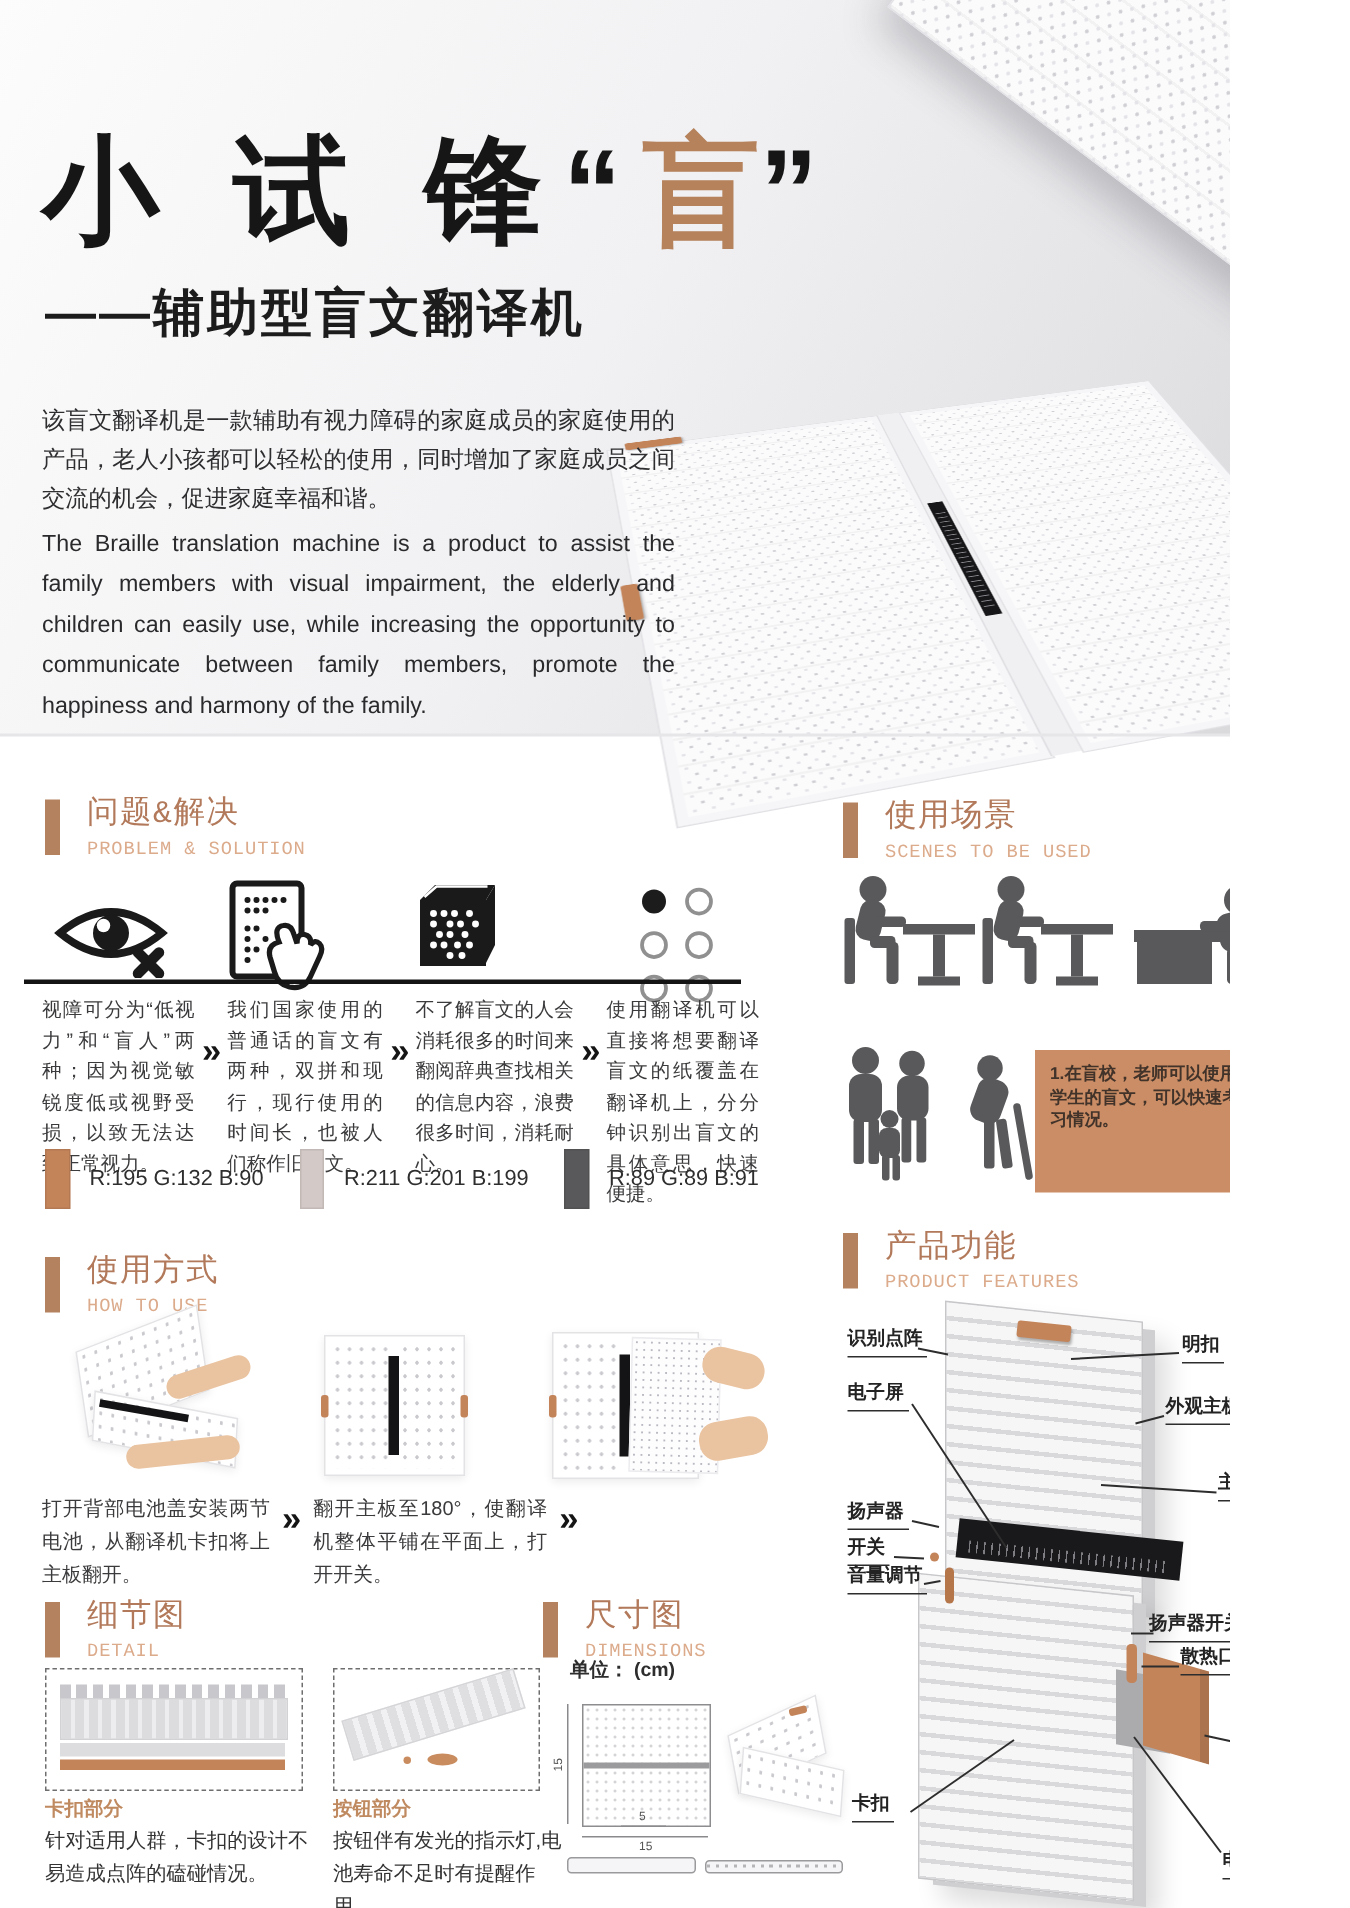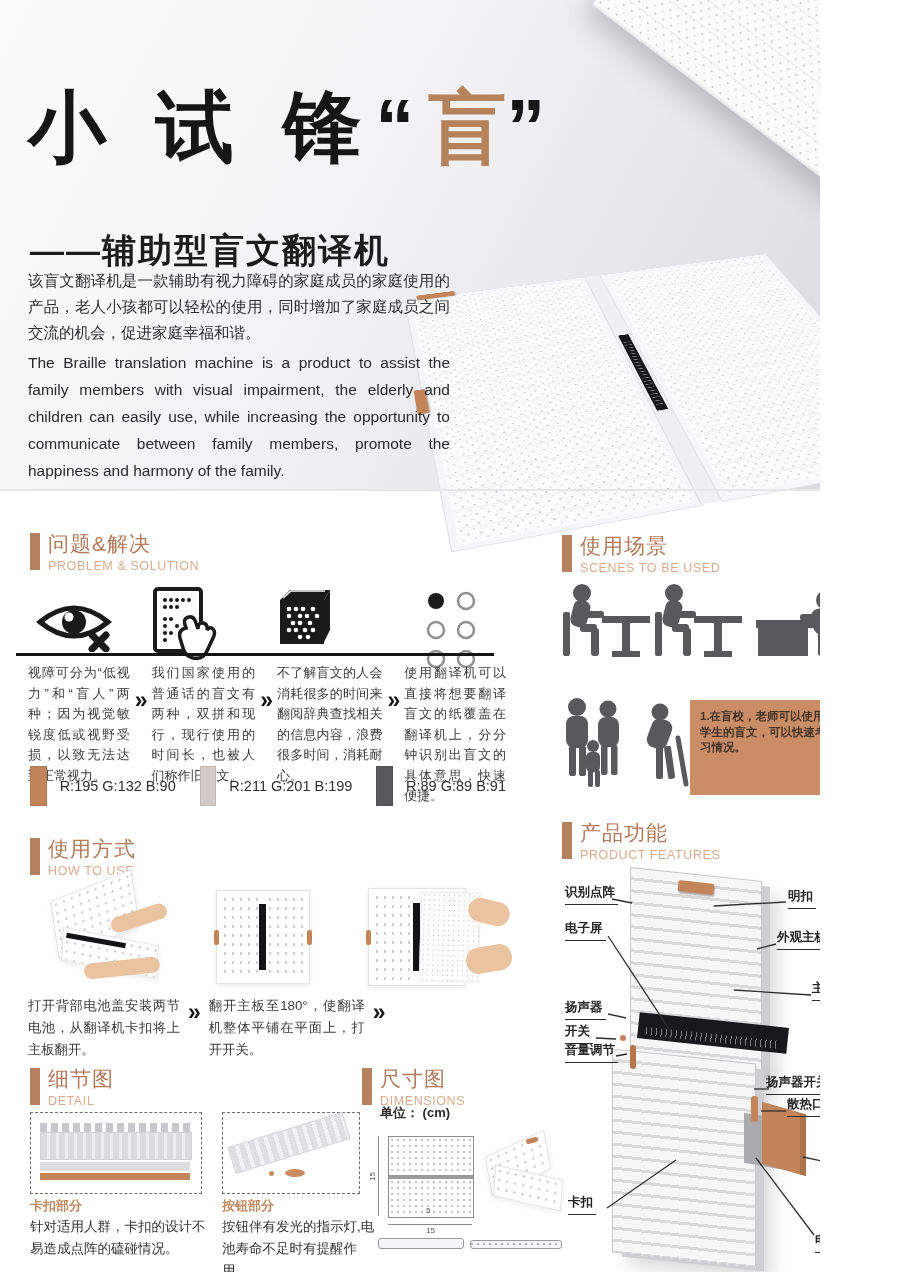--- a/index.html
+++ b/index.html
@@ -33,30 +33,30 @@
     transform:perspective(1050px) rotateX(58deg) rotateZ(-16deg);}
   .h-panel{position:absolute;top:0;width:206px;height:430px;box-shadow:inset 0 0 0 6px #f6f6f8;}
   .h-hinge{position:absolute;left:206px;top:0;width:18px;height:430px;background:#f0f0f3;
     border-left:1px solid #dedee2;border-right:1px solid #dedee2;}
   .h-display{position:absolute;left:210px;top:142px;width:11px;height:146px;background:#17171a;}
   .h-display i{display:block;margin:10px 2px;height:126px;
     background:repeating-linear-gradient(0deg,#8b8b90 0 1px,transparent 1px 6px);}
   .h-clip{position:absolute;background:#c3845a;border-radius:2px;box-shadow:1px 1px 2px rgba(0,0,0,.3);}
 
   
-  .sec-h{position:absolute;display:flex;gap:8px;}
+  .sec-h{position:absolute;display:flex;gap:18px;font-family:Liberation Mono, monospace;}
   .sec-h .bar{width:10px;height:37px;background:#b5825f;}
   .sec-h .cn{font-size:21px;color:#b2795a;line-height:1.05;letter-spacing:1px;}
   .sec-h .en{font-size:12.5px;color:#dcab8c;letter-spacing:.6px;margin-top:4px;}
 
   
   .title{position:absolute;left:28px;top:88px;font-size:78px;font-weight:900;color:#161616;
     letter-spacing:14px;line-height:1;white-space:nowrap;}
   .title .brown{color:#b5825c;letter-spacing:0;}
-  .subtitle{position:absolute;left:30px;top:186px;font-size:34px;font-weight:700;color:#1c1c1c;letter-spacing:2px;margin-top:42px;}
+  .subtitle{position:absolute;left:30px;top:186px;font-size:34px;font-weight:700;color:#1c1c1c;letter-spacing:2px;}
 
   .intro{position:absolute;left:28px;top:268px;width:422px;text-align:justify;color:#2e2e30;}
   .intro .cn{font-size:15.5px;line-height:26px;margin-bottom:3px;}
   .intro .en{font-size:15.5px;line-height:27px;color:#2a2a2c;}
 
   
   .prob-line{position:absolute;left:16px;top:653px;width:478px;height:3px;background:#141414;}
   .cols{position:absolute;left:28px;top:663px;width:478px;display:flex;}
   .ptxt{font-size:13px;line-height:20.5px;color:#3b3b3d;text-align:justify;}
   .chev{font-size:23px;font-weight:900;color:#151515;line-height:1;}

